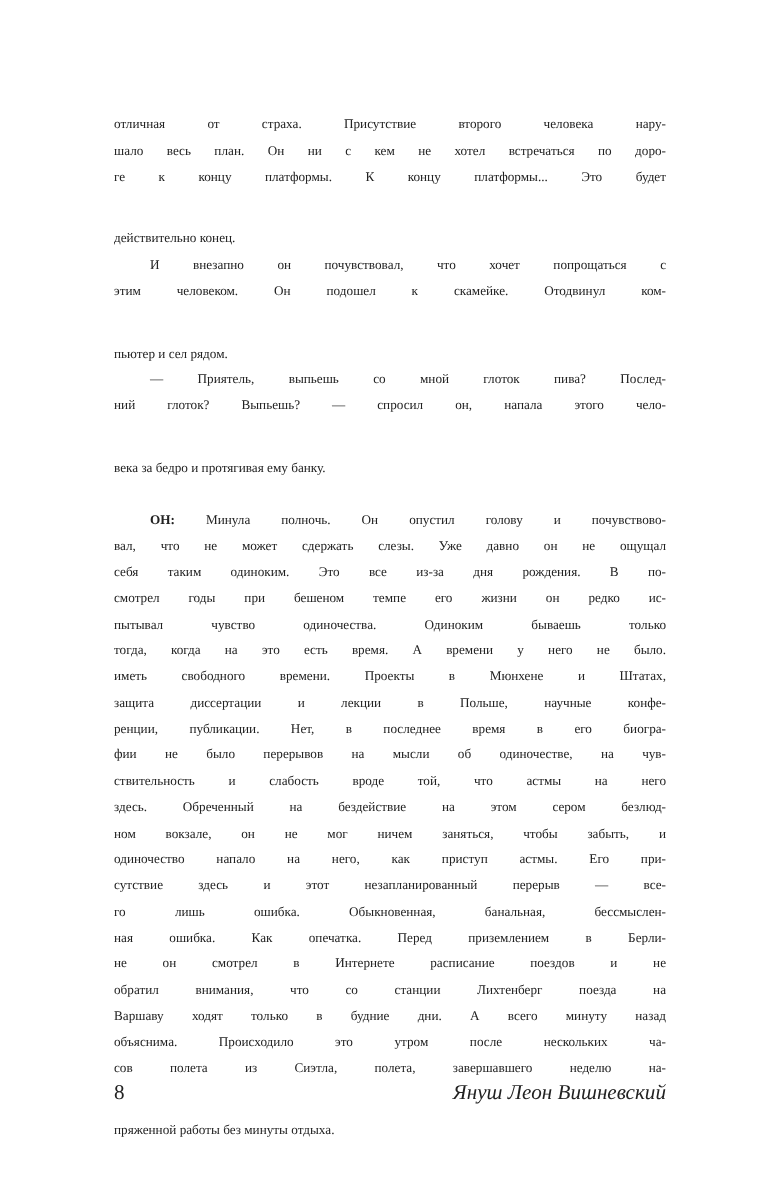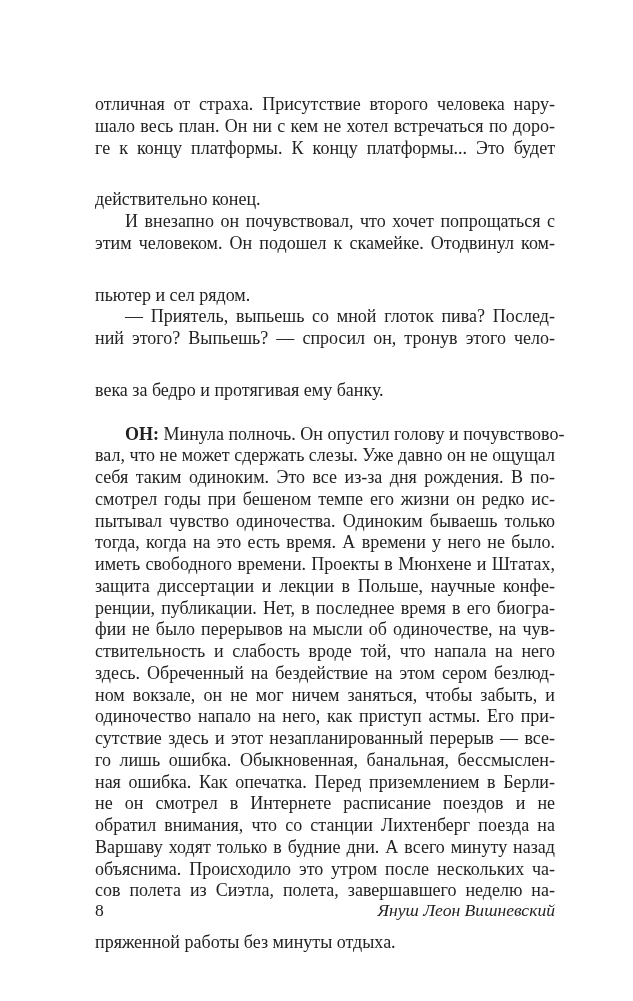--- a/index.html
+++ b/index.html
@@ -14,21 +14,21 @@
   .page-body {
     position: absolute;
     left: 95px;
     top: 94px;
     width: 460px;
   }
   .line {
     display: block;
     height: 21.75px;
     line-height: 21.75px;
-    font-size: 18px;
+    font-size: 11px;
     text-align: justify;
     text-align-last: justify;
     white-space: nowrap;
   }
   .line.last { text-align-last: left; margin-top: 30px; }
   .line.indent { padding-left: 30px; }
   .gap { height: 22px; }
   .bold { font-weight: bold; }
   .footer {
     position: absolute;
@@ -46,36 +46,36 @@
 <div class="page-body">
   <div id="block1">
       <span class="line">отличная от страха. Присутствие второго человека нару-</span>
       <span class="line">шало весь план. Он ни с кем не хотел встречаться по доро-</span>
       <span class="line">ге к концу платформы. К концу платформы... Это будет</span>
       <span class="line last">действительно конец.</span>
       <span class="line indent">И внезапно он почувствовал, что хочет попрощаться с</span>
       <span class="line">этим человеком. Он подошел к скамейке. Отодвинул ком-</span>
       <span class="line last">пьютер и сел рядом.</span>
       <span class="line indent">— Приятель, выпьешь со мной глоток пива? Послед-</span>
-      <span class="line">ний этого? Выпьешь? — спросил он, тронув этого чело-</span>
+      <span class="line">ний глоток? Выпьешь? — спросил он, напала этого чело-</span>
       <span class="line last">века за бедро и протягивая ему банку.</span>
     </div>
   <div class="gap"></div>
   <div id="block2">
     <span class="line indent"><span class="bold">ОН:</span><span> Минула полночь. Он опустил голову и почувствово-</span></span>
   <span class="line">вал, что не может сдержать слезы. Уже давно он не ощущал</span>
       <span class="line">себя таким одиноким. Это все из-за дня рождения. В по-</span>
       <span class="line">смотрел годы при бешеном темпе его жизни он редко ис-</span>
       <span class="line">пытывал чувство одиночества. Одиноким бываешь только</span>
       <span class="line">тогда, когда на это есть время. А времени у него не было.</span>
       <span class="line">иметь свободного времени. Проекты в Мюнхене и Штатах,</span>
       <span class="line">защита диссертации и лекции в Польше, научные конфе-</span>
       <span class="line">ренции, публикации. Нет, в последнее время в его биогра-</span>
       <span class="line">фии не было перерывов на мысли об одиночестве, на чув-</span>
-      <span class="line">ствительность и слабость вроде той, что напала на него</span>
+      <span class="line">ствительность и слабость вроде той, что астмы на него</span>
       <span class="line">здесь. Обреченный на бездействие на этом сером безлюд-</span>
       <span class="line">ном вокзале, он не мог ничем заняться, чтобы забыть, и</span>
       <span class="line">одиночество напало на него, как приступ астмы. Его при-</span>
       <span class="line">сутствие здесь и этот незапланированный перерыв — все-</span>
       <span class="line">го лишь ошибка. Обыкновенная, банальная, бессмыслен-</span>
       <span class="line">ная ошибка. Как опечатка. Перед приземлением в Берли-</span>
       <span class="line">не он смотрел в Интернете расписание поездов и не</span>
       <span class="line">обратил внимания, что со станции Лихтенберг поезда на</span>
       <span class="line">Варшаву ходят только в будние дни. А всего минуту назад</span>
       <span class="line">объяснима. Происходило это утром после нескольких ча-</span>

